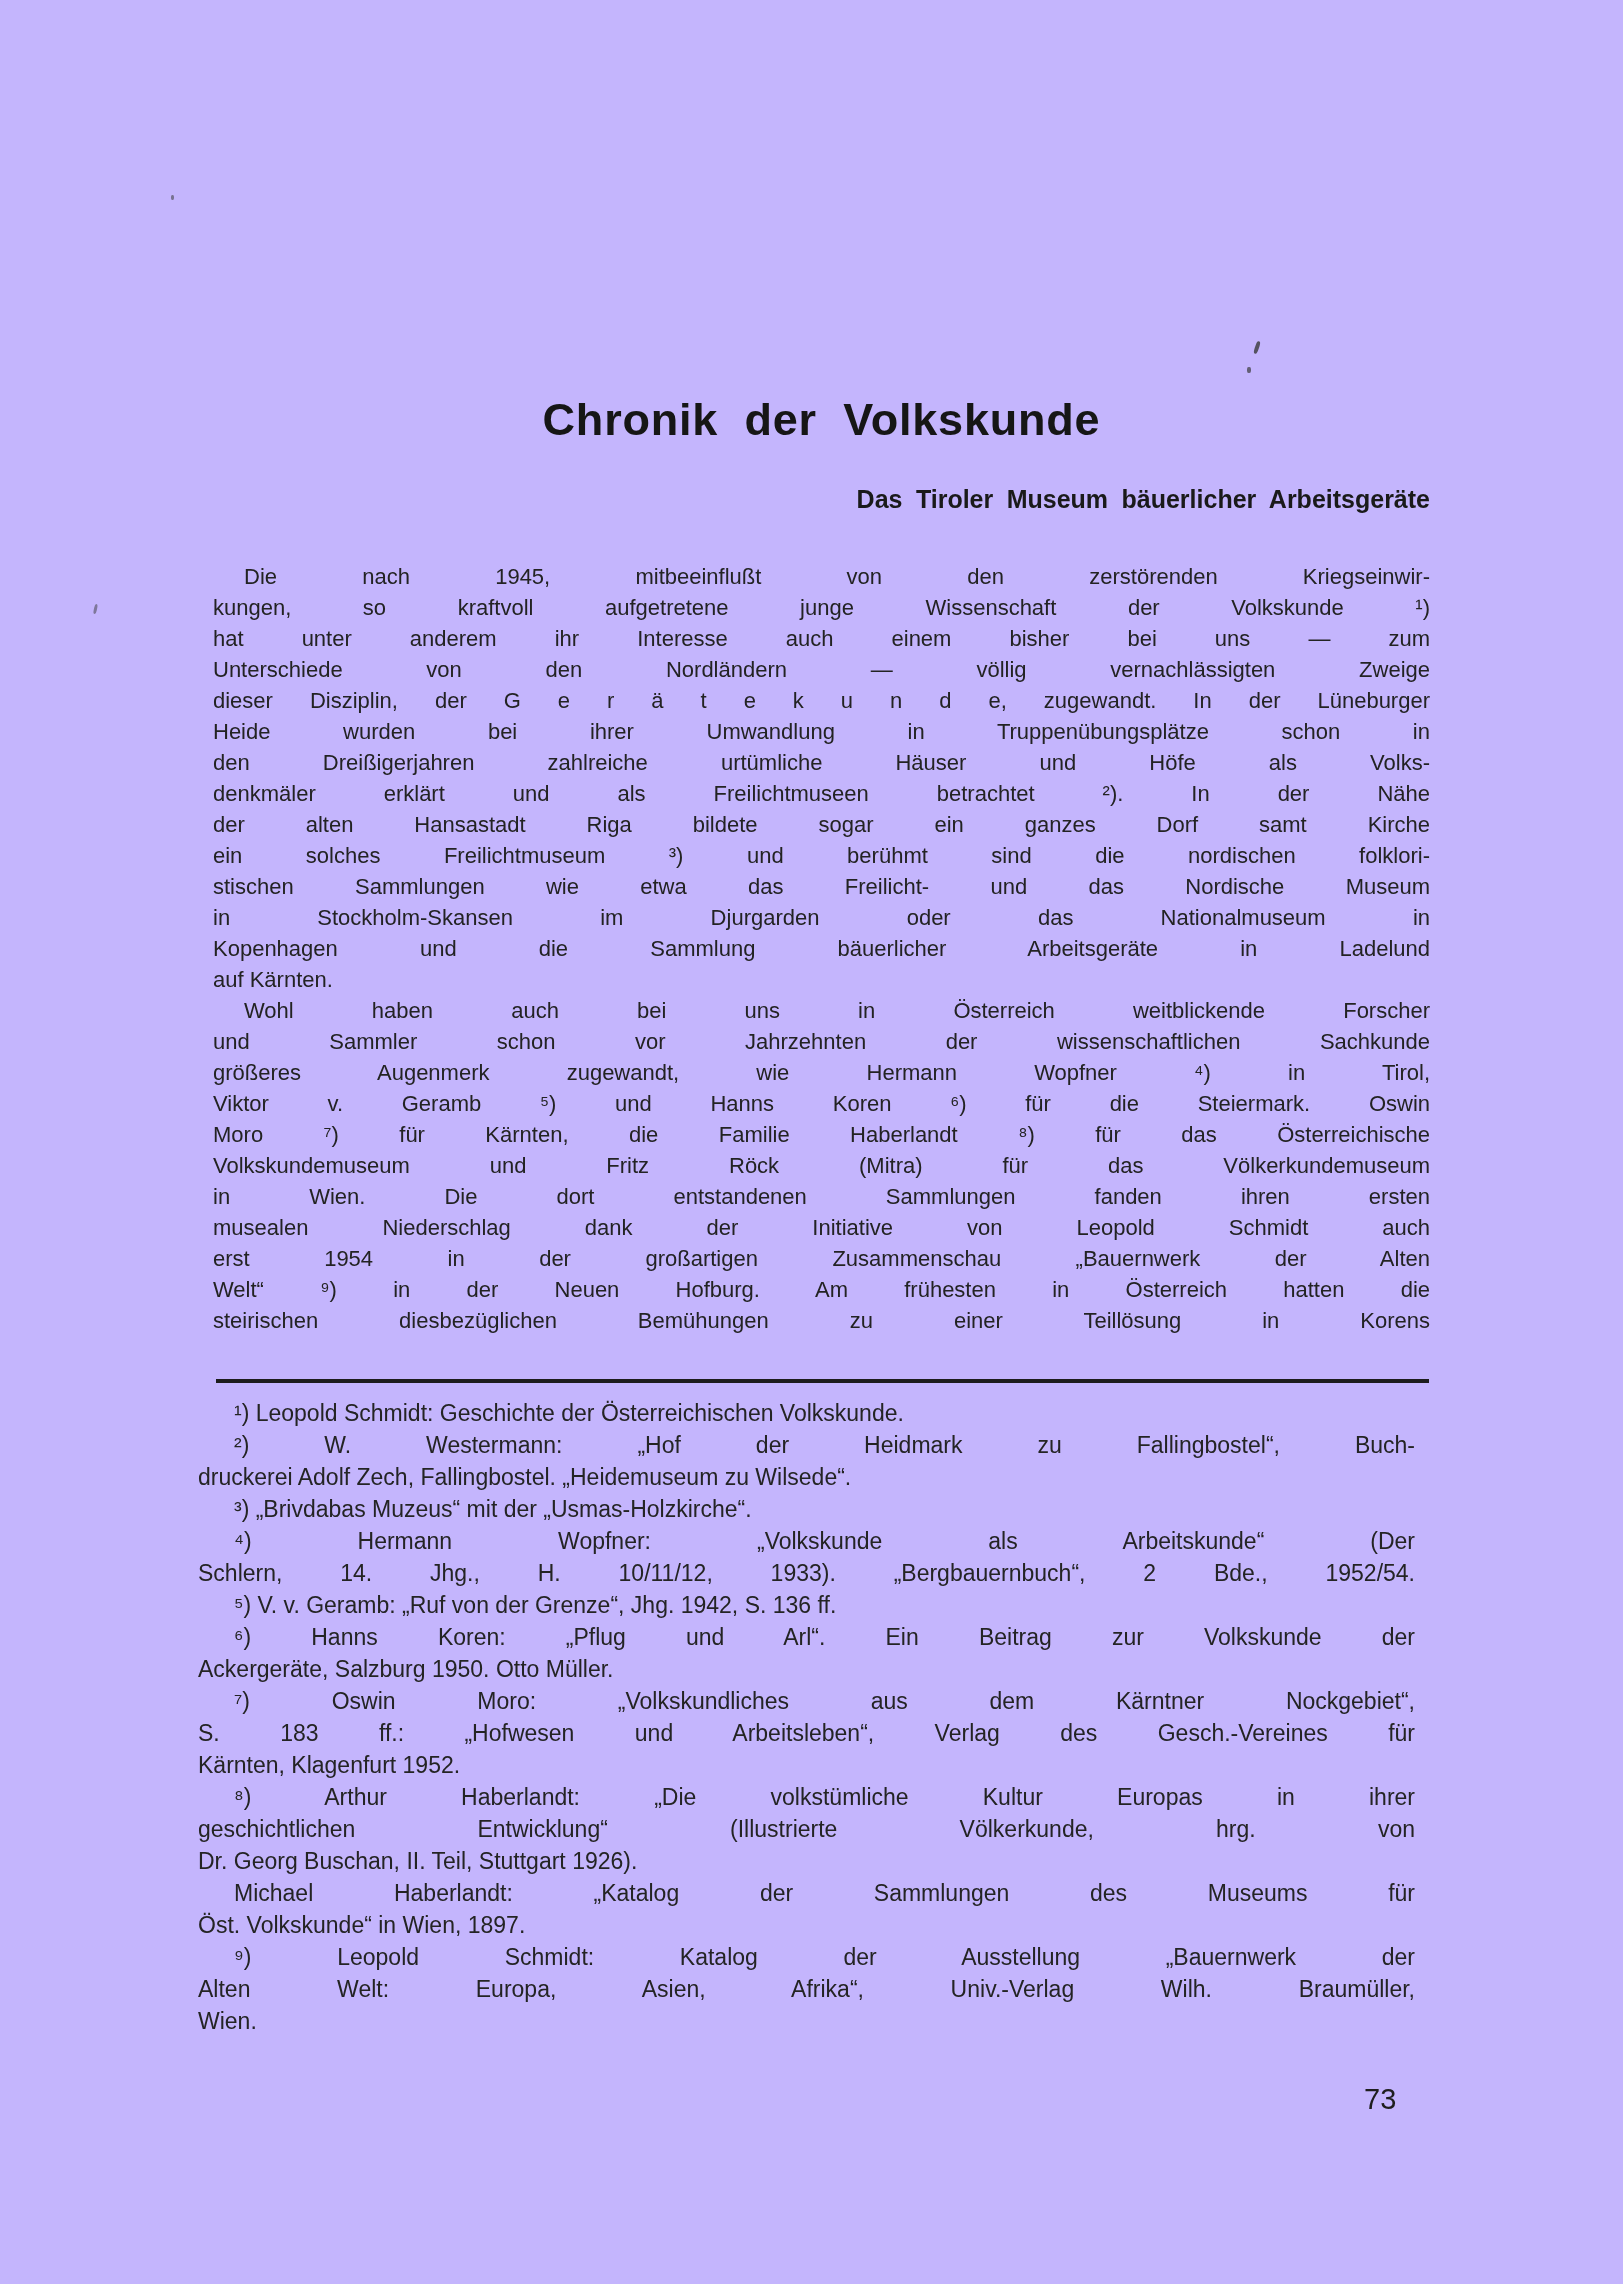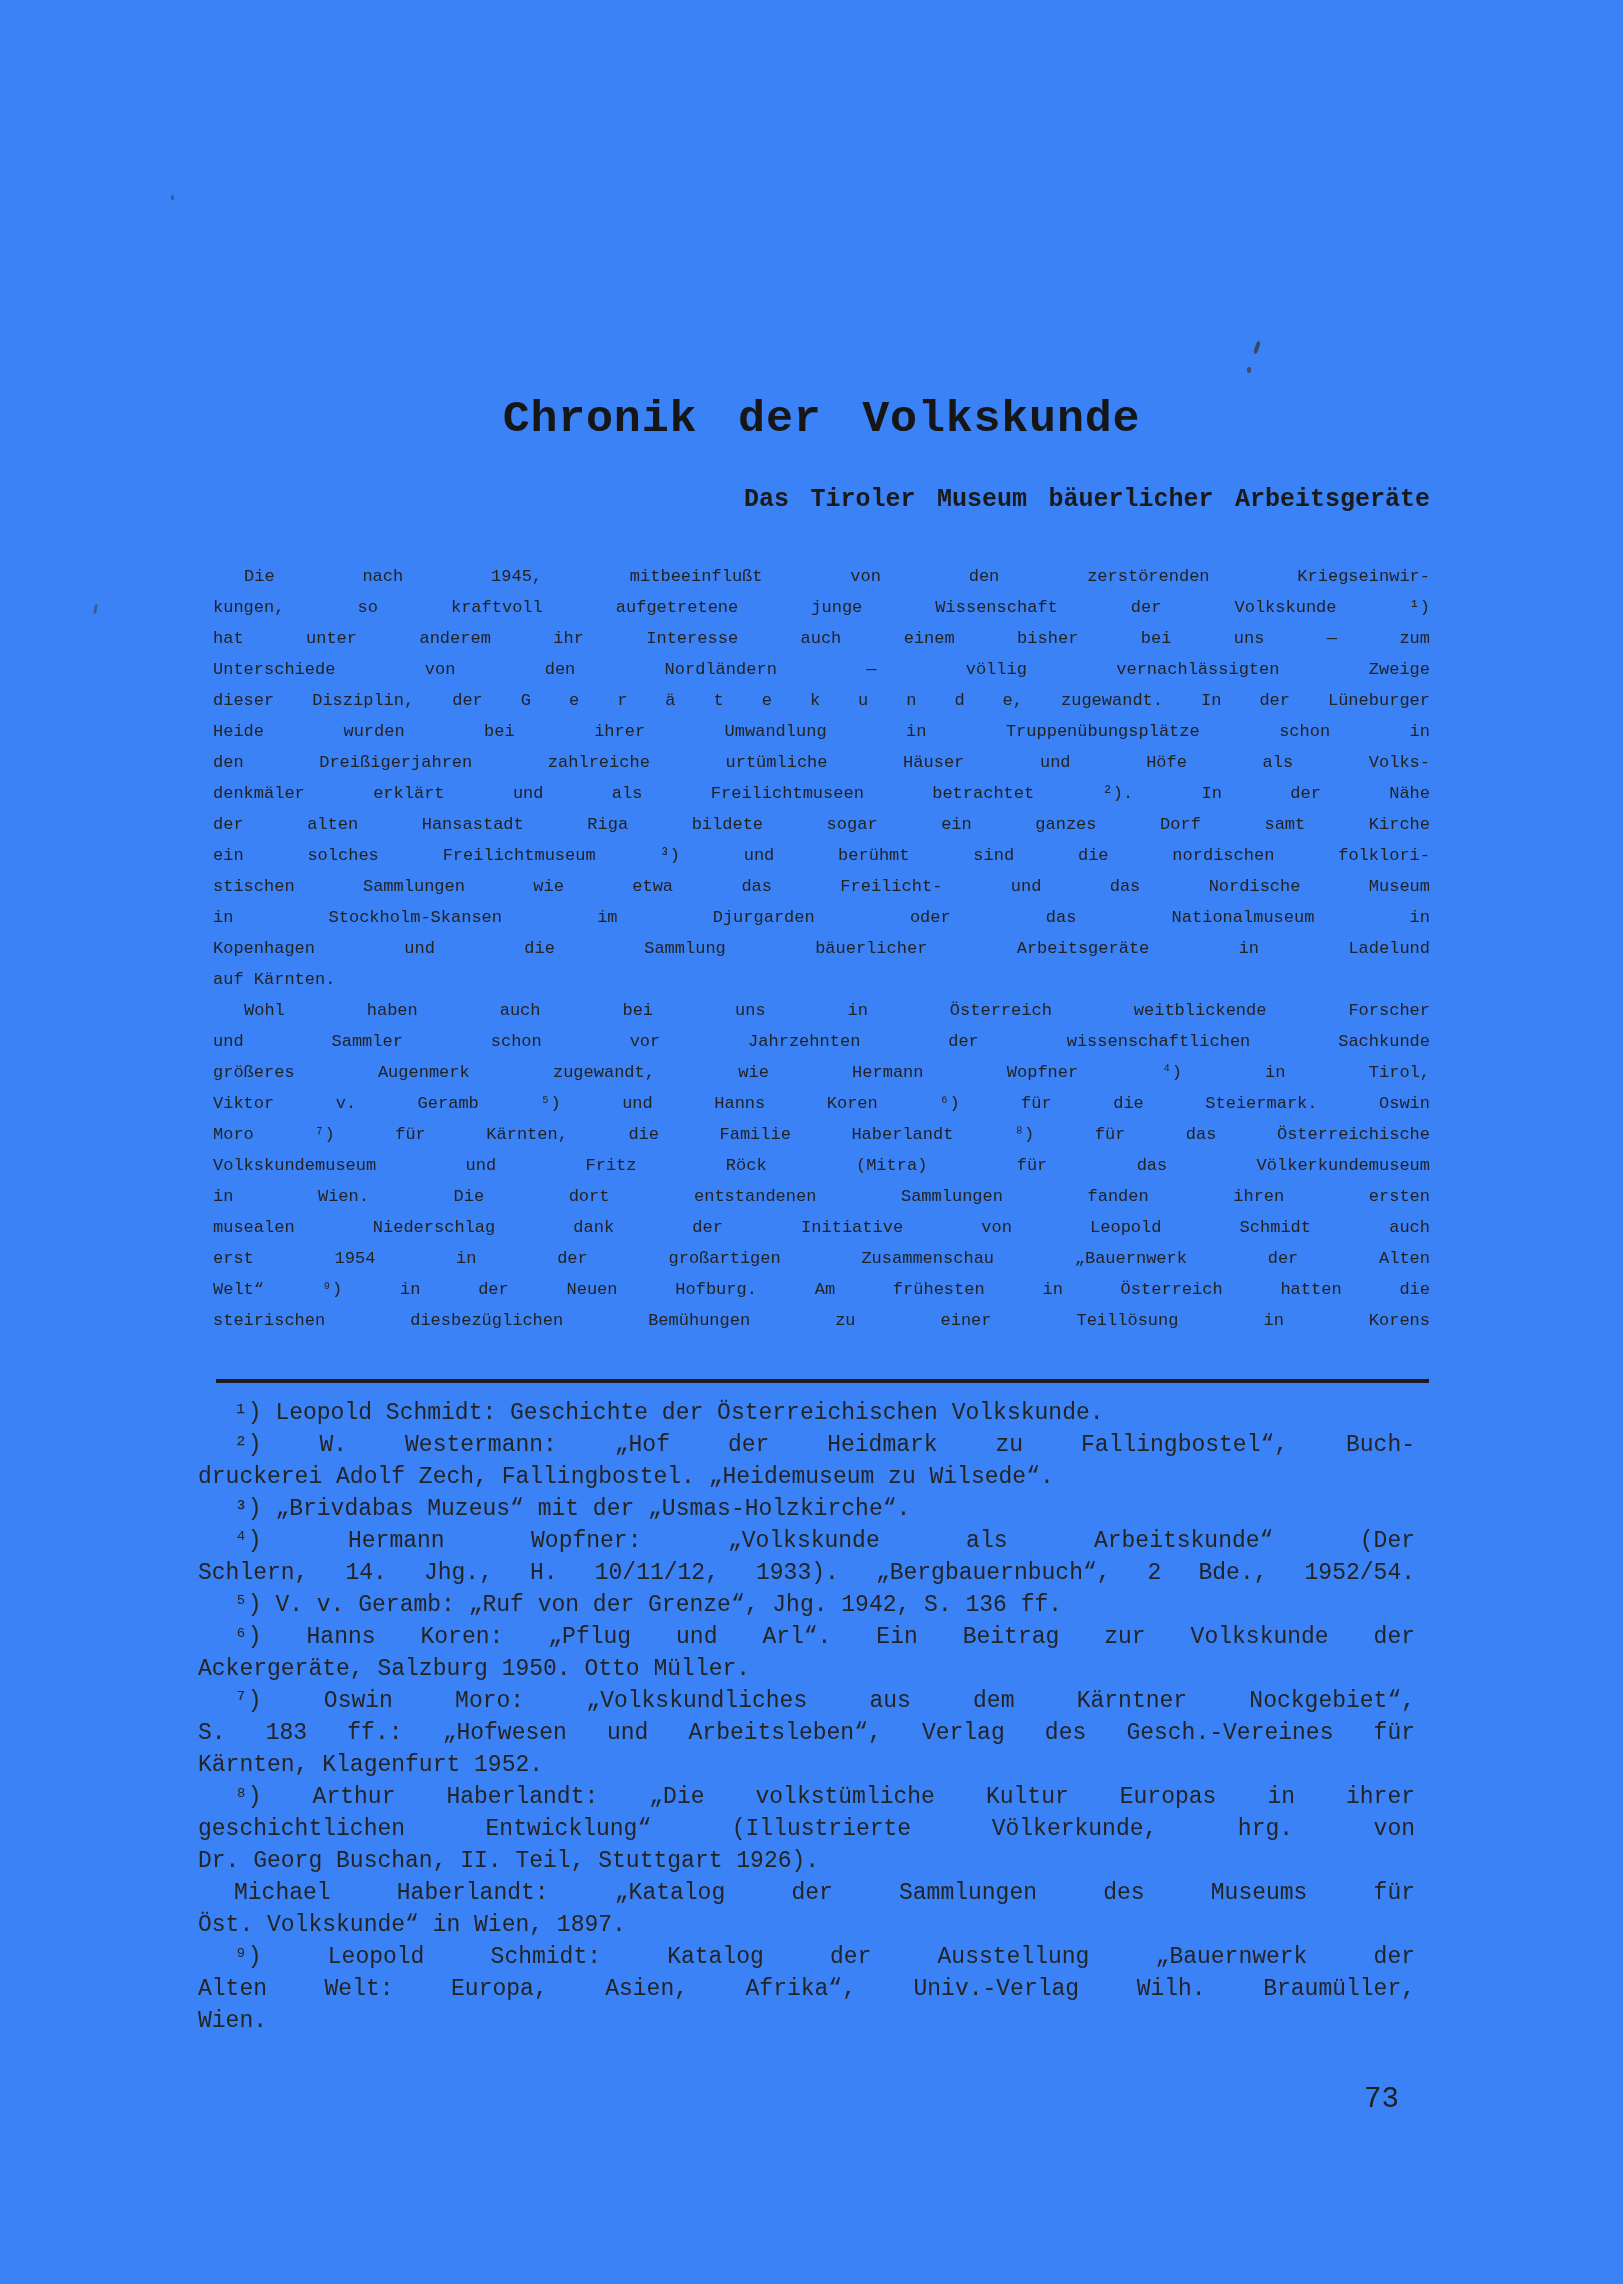--- a/index.html
+++ b/index.html
@@ -4,23 +4,23 @@
 <style>
   html, body {
     margin: 0;
     padding: 0;
     background: #e8e8e8;
   }
   .page {
     position: relative;
     width: 1623px;
     height: 2284px;
-    background: #3b82f6;
+    background: #c4b5fd;
     color: #1f1f1f;
-    font-family: Liberation Mono, monospace;
+    font-family: Liberation Sans, sans-serif;
     overflow: hidden;
   }
   .title {
     position: absolute;
     left: 213px;
     top: 394px;
     width: 1217px;
     margin: 0;
     font-size: 45px;
     font-weight: bold;
@@ -41,21 +41,21 @@
     word-spacing: 6.5px;
     color: #1a1a1a;
   }
   .body-text {
     position: absolute;
     left: 213px;
     top: 561px;
     width: 1217px;
   }
   .body-text .line {
-    font-size: 17px;
+    font-size: 22px;
     line-height: 31px;
     height: 31px;
     text-align: justify;
     text-align-last: justify;
     white-space: nowrap;
     color: #232323;
   }
   .body-text .line.short {
     text-align-last: left;
   }

